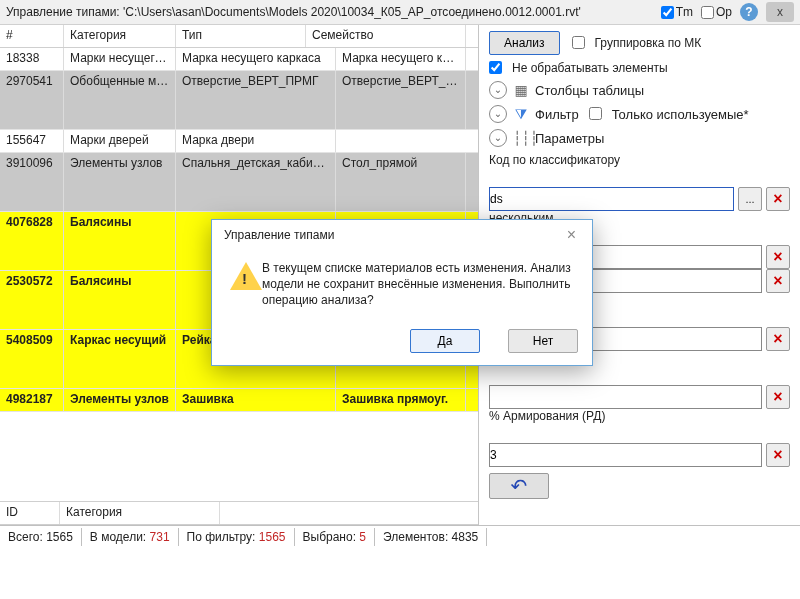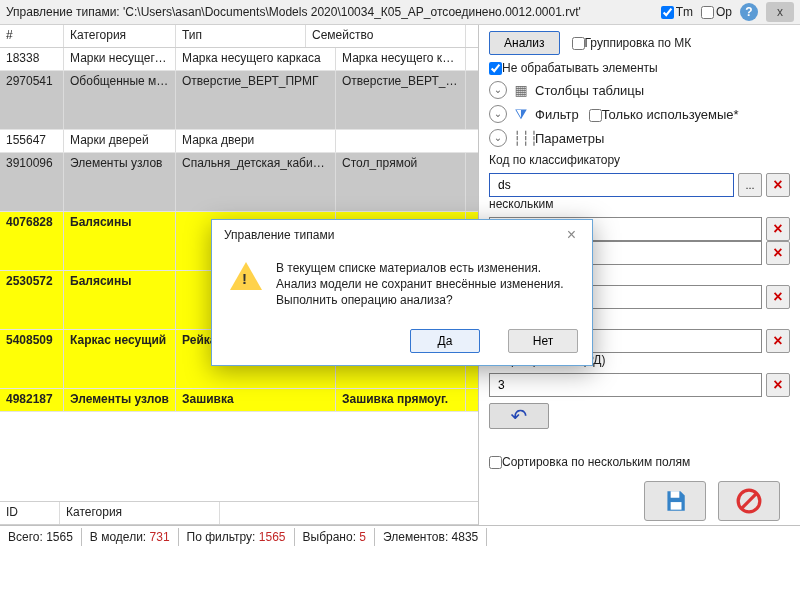--- a/index.html
+++ b/index.html
@@ -26,42 +26,42 @@
 .row.yellow{background:#ffff06}
 .row.yellow .cell{font-weight:bold}
 .sub{border-top:1px solid #cfcfcf;border-bottom:1px solid #cfcfcf}
 .sub .shdr{display:flex;height:22px}
 .shdr .sc{padding:3px 6px;border-right:1px solid #dcdcdc;box-sizing:border-box;overflow:hidden;white-space:nowrap}
 .sc1{width:60px}.sc2{width:260px}.sc3{width:160px}
 .right{flex:1;padding:6px 10px;display:flex;flex-direction:column;gap:6px;overflow:hidden}
 .toprow{display:flex;align-items:center;gap:12px}
 .btn{background:#e1e1e1;border:1px solid #a9a9a9;padding:4px 14px;border-radius:2px;cursor:pointer;font-size:12px}
 .btn.active{background:#e4e4e4;border-color:#2d6bca}
-.ckline{display:flex;align-items:flex-end;gap:0}
+.ckline{display:flex;align-items:flex-start;gap:10px}
 .expander{display:flex;align-items:center;gap:6px;font-size:13px}
 .expander .circ{width:16px;height:16px;border:1px solid #888;border-radius:50%;display:flex;align-items:center;justify-content:center;font-size:10px;line-height:1;cursor:pointer;color:#666}
 .expander .ico{width:16px;text-align:center;color:#666;font-size:14px}
-.field{display:flex;flex-direction:column;gap:6px}
+.field{display:flex;flex-direction:column;gap:20px}
 .field .lbl{font-size:12px}
 .fieldrow{display:flex;gap:4px;align-items:center}
-.fieldrow input{flex:1;border:1px solid #888;padding:2px 8px;font-size:12px;height:18px;box-sizing:content-box}
+.fieldrow input{flex:1;border:1px solid #888;padding:2px 0;font-size:12px;height:18px;box-sizing:content-box}
 .sq{width:22px;height:22px;border:1px solid #999;background:#eee;display:flex;align-items:center;justify-content:center;font-size:11px;cursor:pointer;border-radius:2px}
 .sq.red{color:#c00;font-weight:bold;font-size:16px}
 .undo{width:58px;height:30px;border:1px solid #999;background:#e1e1e1;border-radius:2px;display:flex;align-items:center;justify-content:center;cursor:pointer;color:#2347b4;font-size:20px}
 .bottombar{display:flex;gap:12px;justify-content:flex-end;padding:6px 10px}
 .bigbtn{width:60px;height:38px;border:1px solid #a0a0a0;border-radius:3px;background:#e6e6e6;display:flex;align-items:center;justify-content:center;cursor:pointer;font-size:22px}
 .status{height:22px;border-top:1px solid #c0c0c0;display:flex;align-items:center;font-size:12px}
 .status .seg{padding:2px 8px;border-right:1px solid #c0c0c0;white-space:nowrap}
 .status .num.red{color:#c22727;font-weight:normal}
 .dialog-backdrop{position:absolute;left:0;top:0;width:100%;height:100%;pointer-events:none}
 .dialog{position:absolute;left:211px;top:219px;width:380px;background:#fff;border:1px solid #6aa6d8;box-shadow:0 6px 24px rgba(0,0,0,.35);pointer-events:auto}
 .dialog .dtitle{padding:6px 12px;font-size:12px;display:flex;align-items:center}
 .dialog .dtitle .sp{flex:1}
 .dialog .dtitle .dx{color:#888;font-size:16px;cursor:pointer;padding:0 4px}
-.dialog .dbody{display:flex;gap:14px;padding:10px 18px 14px}
+.dialog .dbody{display:flex;gap:0;padding:10px 18px 14px}
 .dialog .warn{width:0;height:0;border-left:16px solid transparent;border-right:16px solid transparent;border-bottom:28px solid #ffd24a;position:relative;margin-top:2px}
 .dialog .warn::after{content:"!";position:absolute;left:-4px;top:8px;font-weight:bold;color:#333;font-size:15px}
 .dialog .dmsg{font-size:12px;line-height:1.35}
 .dialog .dbtns{display:flex;gap:28px;justify-content:flex-end;padding:6px 14px 12px}
 .dialog .dbtn{width:70px;height:24px;border:1px solid #a9a9a9;background:#eaeaea;cursor:pointer;font-size:12px;border-radius:2px}
 .dialog .dbtn.primary{border-color:#3476d1;background:#eaf1fb}
 svg{display:block}
 </style>
 </head>
 <body>

